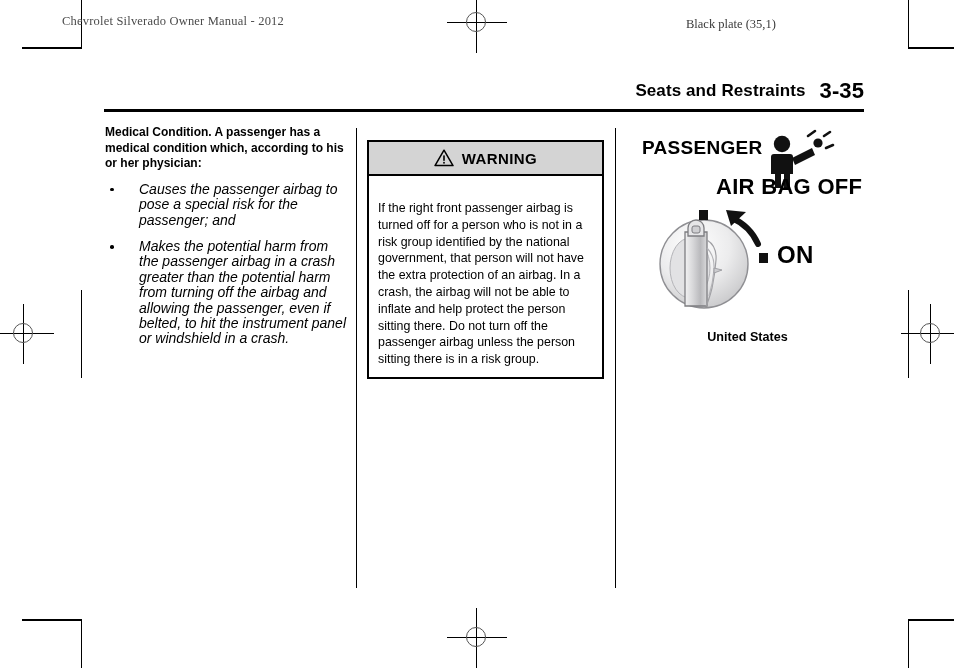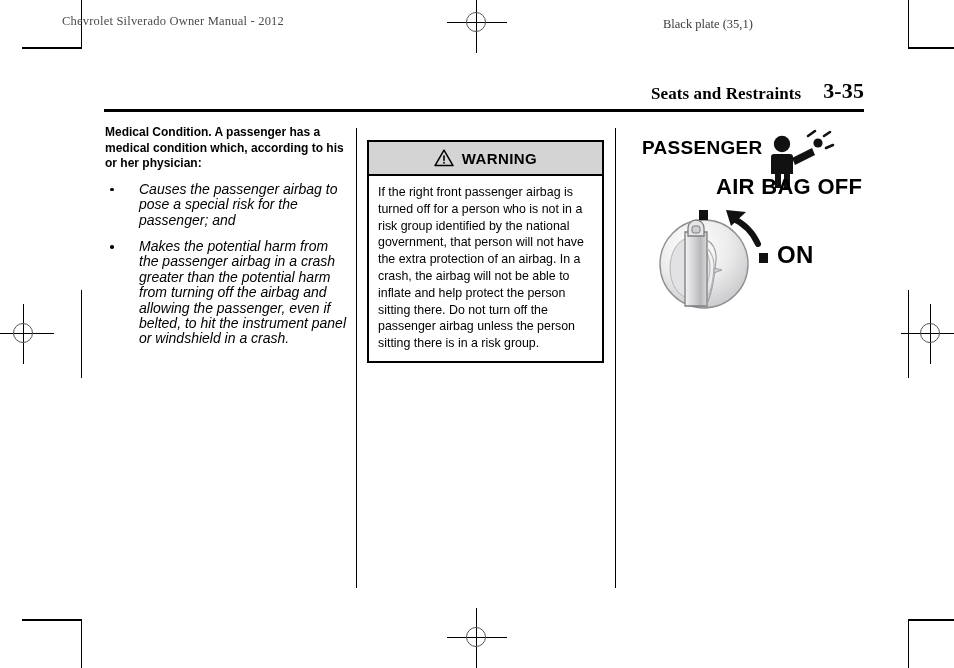--- a/index.html
+++ b/index.html
@@ -54,42 +54,41 @@
     top: 14px;
     font-family: "Liberation Serif", serif;
     font-size: 12.5px;
     color: #4a4a4a;
     letter-spacing: 0.2px;
     white-space: nowrap;
     text-align: center;
   }
   .plate-label {
     position: absolute;
-    left: 663px;
+    left: 686px;
     top: 17px;
     font-family: "Liberation Serif", serif;
     font-size: 12.5px;
     color: #3a3a3a;
     white-space: nowrap;
   }
 
   
   .section-head {
     position: absolute;
     left: 104px;
     top: 78px;
     width: 760px;
     display: flex;
-    align-items: flex-end;
+    align-items: center;
     justify-content: flex-end;
-    gap: 22px;
+    gap: 14px;
     padding-bottom: 5px;
     border-bottom: 3px solid #000000;
     box-sizing: border-box;
-    font-family: Liberation Serif, serif;
   }
   .section-title {
     font-size: 17px;
     font-weight: bold;
     letter-spacing: 0.1px;
   }
   .section-page {
     font-size: 22px;
     font-weight: bold;
     letter-spacing: 0.1px;
@@ -166,21 +165,21 @@
   }
   .warn-tri {
     display: block;
   }
   .warning-label {
     font-size: 15px;
     font-weight: bold;
     letter-spacing: 0.4px;
   }
   .warning-body {
-    padding: 8px 9px 9px 9px;
+    padding: 24px 9px 9px 9px;
     font-size: 12.4px;
     line-height: 16.8px;
   }
 
   
   .col-right {
     position: absolute;
     left: 630px;
     top: 128px;
     width: 235px;
@@ -329,15 +328,16 @@
         </g>
 
         <rect x="129" y="125" width="9" height="10" fill="#111"></rect>
       </svg>
 
       
       <div style="position:absolute; left:12px; top:9px; font-size:19px; font-weight:bold; letter-spacing:0.3px;">PASSENGER</div>
       <div style="position:absolute; left:38px; top:46px; font-size:22px; font-weight:bold; letter-spacing:0.3px;margin-left:48px;">AIR BAG OFF</div>
       <div style="position:absolute; left:147px; top:113px; font-size:24px; font-weight:bold; letter-spacing:0.3px;">ON</div>
     </div>
+    <div class="illus-caption">United States</div>
   </div>
 
 </div>
 
 </body></html>

